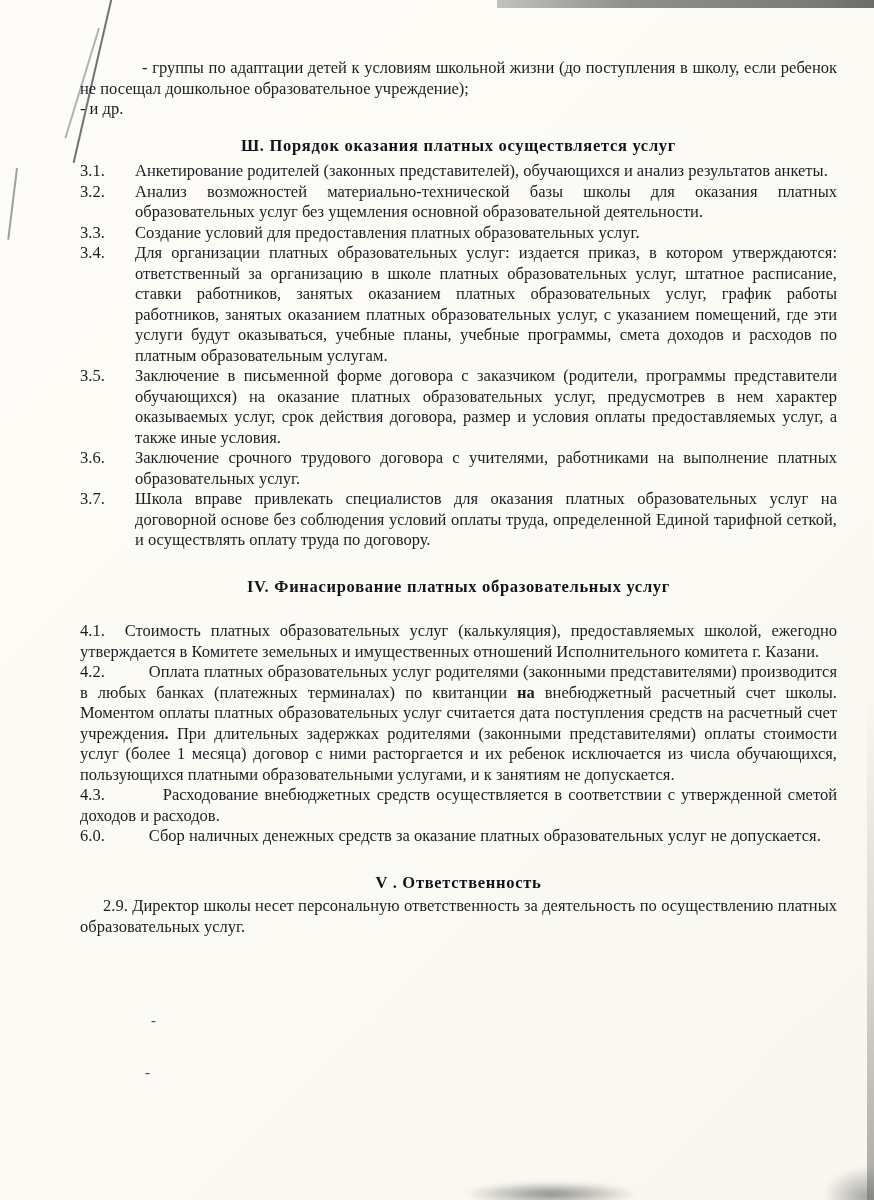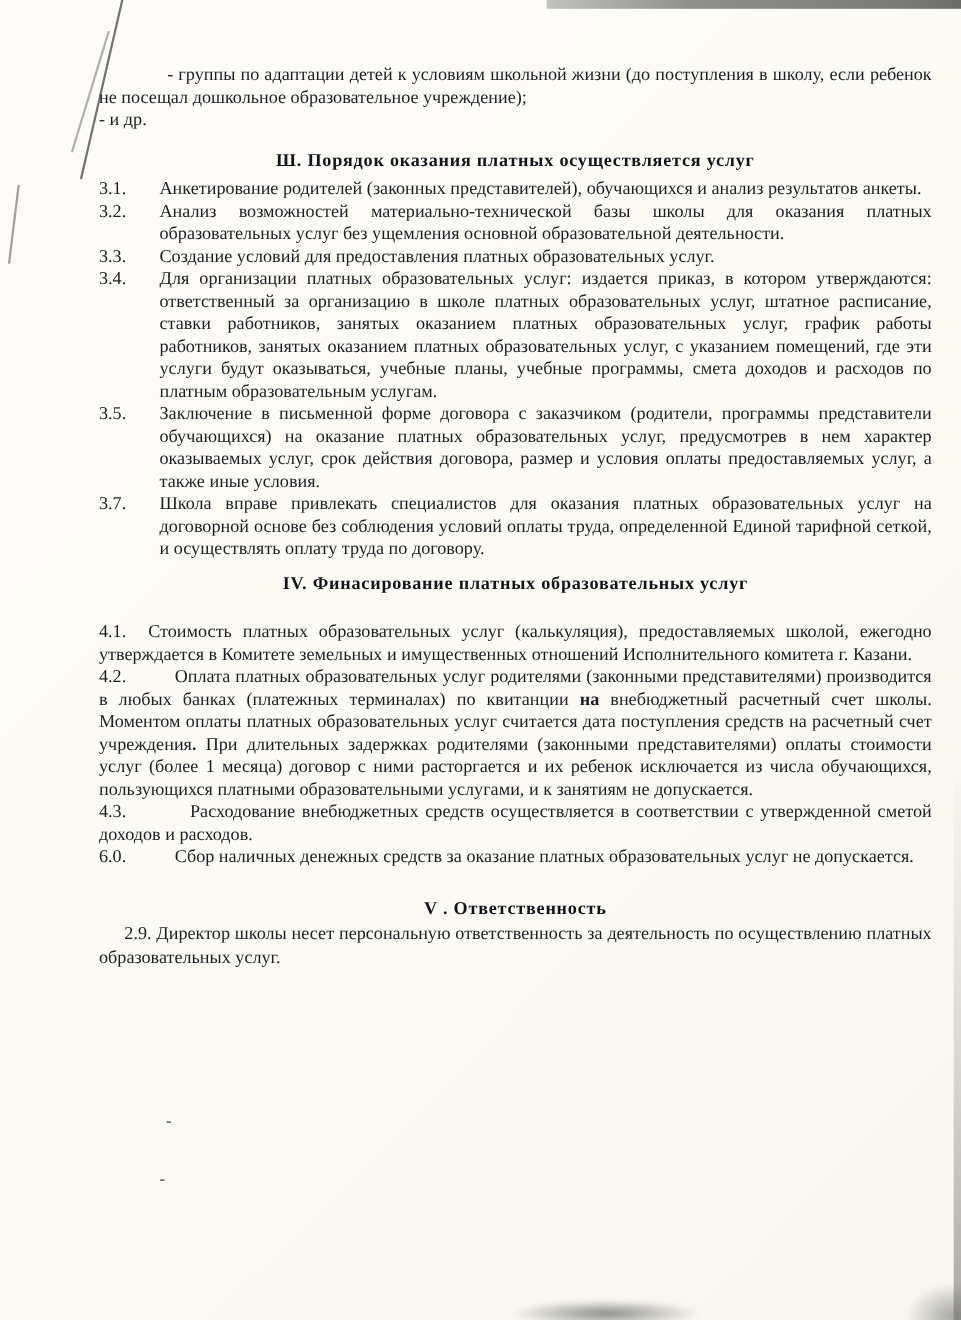--- a/index.html
+++ b/index.html
@@ -8,39 +8,39 @@
     width: 874px;
     height: 1200px;
     margin: 0 auto;
     background: linear-gradient(135deg, #fdfcf8 0%, #fbfaf4 55%, #f8f6ef 100%);
     overflow: hidden;
     font-family: "Liberation Serif", "DejaVu Serif", serif;
     color: #1c1c24;
   }
   .content {
     position: absolute;
-    left: 90px;
+    left: 80px;
     top: 58px;
     width: 757px;
     font-size: 16.5px;
     line-height: 20.5px;
   }
   .content p { margin: 0; text-align: justify; }
   .indent { text-indent: 62px; }
   .bullet { margin-left: 62px; text-align: left !important; }
   .heading {
     margin: 0;
     text-align: center;
     font-size: 16.5px;
     font-weight: bold;
     letter-spacing: 0.7px;
     color: #13131c;
   }
   .h3-heading { margin-top: 16px; margin-bottom: 5px; }
-  .h4-heading { margin-top: 10px; margin-bottom: 24px; }
+  .h4-heading { margin-top: 26px; margin-bottom: 24px; }
   .h5-heading { margin-top: 26px; margin-bottom: 3px; }
   
   .hang { margin-left: 23px; padding-left: 55px; text-indent: -55px; }
   .hang .num { display: inline-block; width: 55px; text-indent: 0; }
   
   .flat { margin-left: 22px; }
   .flat .num { margin-right: 20px; }
   .flat .num.wide { margin-right: 44px; }
   .flat .num.wider { margin-right: 58px; }
   
@@ -93,20 +93,21 @@
     <p class="indent">- группы по адаптации детей к условиям школьной жизни (до поступления в школу, если ребенок не посещал дошкольное образовательное учреждение);</p>
     <p class="bullet">- и др.</p>
 
     <h3 class="heading h3-heading">Ш. Порядок оказания платных осуществляется услуг</h3>
 
     <p class="hang"><span class="num">3.1.</span><span>Анкетирование родителей (законных представителей), обучающихся и анализ результатов анкеты.</span></p>
     <p class="hang"><span class="num">3.2.</span><span>Анализ возможностей материально-технической базы школы для оказания платных образовательных услуг без ущемления основной образовательной деятельности.</span></p>
     <p class="hang"><span class="num">3.3.</span><span>Создание условий для предоставления платных образовательных услуг.</span></p>
     <p class="hang"><span class="num">3.4.</span><span>Для организации платных образовательных услуг: издается приказ, в котором утверждаются: ответственный за организацию в школе платных образовательных услуг, штатное расписание, ставки работников, занятых оказанием платных образовательных услуг, график работы работников, занятых оказанием платных образовательных услуг, с указанием помещений, где эти услуги будут оказываться, учебные планы, учебные программы, смета доходов и расходов по платным образовательным услугам.</span></p>
     <p class="hang"><span class="num">3.5.</span><span>Заключение в письменной форме договора с заказчиком (родители, программы представители обучающихся) на оказание платных образовательных услуг, предусмотрев в нем характер оказываемых услуг, срок действия договора, размер и условия оплаты предоставляемых услуг, а также иные условия.</span></p>
+    <p class="hang"><span class="num">3.6.</span><span>Заключение срочного трудового договора с учителями, работниками  на выполнение платных образовательных услуг.</span></p>
     <p class="hang"><span class="num">3.7.</span><span>Школа вправе привлекать специалистов для оказания платных образовательных услуг на  договорной основе без соблюдения условий оплаты труда, определенной Единой тарифной  сеткой, и осуществлять оплату труда по договору.</span></p>
 
     <h3 class="heading h4-heading">IV. Финасирование платных образовательных услуг</h3>
 
     <p class="flat"><span class="num">4.1.</span><span>Стоимость платных образовательных услуг (калькуляция), предоставляемых школой, ежегодно утверждается в Комитете земельных и имущественных отношений Исполнительного комитета г. Казани.</span></p>
     <p class="flat"><span class="num wide">4.2.</span><span><span>Оплата платных образовательных услуг родителями (законными представителями) производится в любых банках (платежных терминалах) по квитанции </span><span style="font-weight: bold;">на</span><span> внебюджетный расчетный счет школы. Моментом оплаты платных образовательных услуг считается дата поступления средств на расчетный счет учреждения</span><span style="font-weight: bold;">.</span><span> При длительных задержках родителями (законными представителями) оплаты стоимости услуг (более 1 месяца) договор с ними расторгается и их ребенок исключается из числа обучающихся, пользующихся платными образовательными услугами, и к занятиям не допускается.</span></span></p>
     <p class="flat"><span class="num wider">4.3.</span><span>Расходование внебюджетных средств осуществляется в соответствии с утвержденной сметой доходов и расходов.</span></p>
     <p class="flat"><span class="num wide">6.0.</span><span>Сбор наличных денежных средств за оказание платных образовательных услуг не допускается.</span></p>
 
     <h3 class="heading h5-heading">V . Ответственность</h3>

